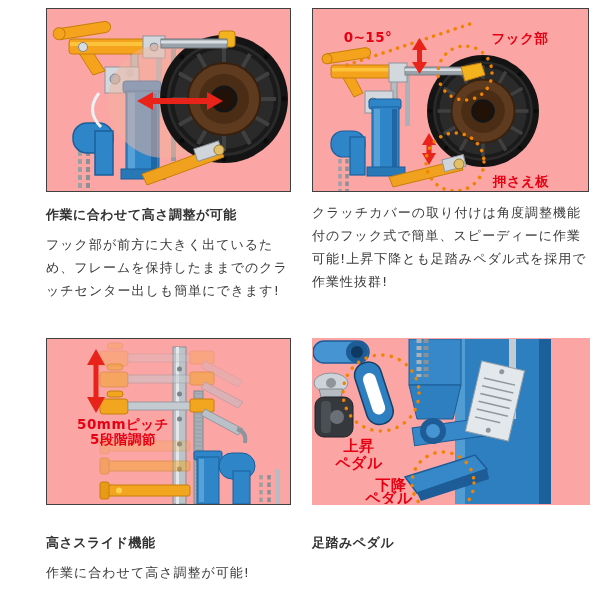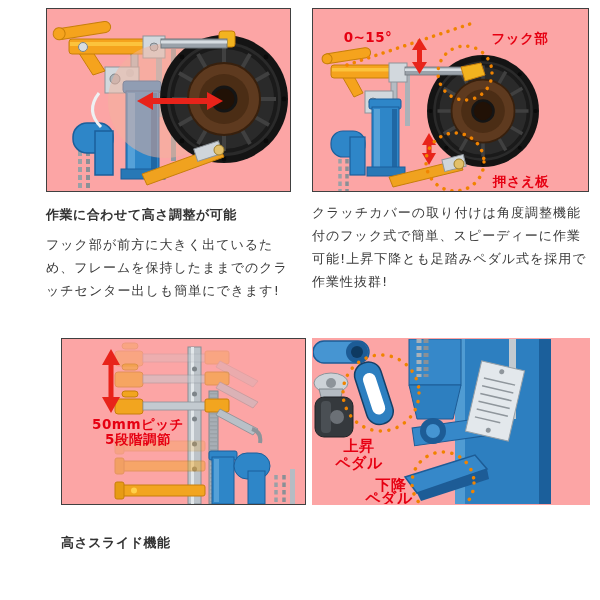--- a/index.html
+++ b/index.html
@@ -199,21 +199,21 @@
           <polygon points="116,124 109,136 123,136"></polygon>
           <polygon points="116,156 109,144 123,144"></polygon>
         </g>
         <circle cx="142" cy="153" r="29" fill="none" stroke="#f08300" stroke-width="3.5" stroke-dasharray="0.1 8" stroke-linecap="round"></circle>
         <text class="anno" x="208" y="177" text-anchor="middle">押さえ板</text>
       </svg>
     </div>
     <p class="body">クラッチカバーの取り付けは角度調整機能付のフック式で簡単、スピーディーに作業可能!上昇下降とも足踏みペダル式を採用で作業性抜群!</p>
   </section>
 
-  <section class="cell cell-bottom" style="left:61px;top:338px;width:245px;">
+  <section class="cell cell-bottom" style="left:46px;top:338px;width:245px;">
     <div class="imgbox" style="height:167px;">
       <svg width="243" height="165" viewBox="0 0 243 165">
 
         <g>
           <rect x="126" y="8" width="13" height="157" fill="#bcc3c9" stroke="#878e94"></rect>
           <rect x="129" y="8" width="3" height="157" fill="#e2e7ea"></rect>
           <circle cx="132.5" cy="30" r="2.5" fill="#7d8489"></circle>
             <circle cx="132.5" cy="55" r="2.5" fill="#7d8489"></circle>
           <circle cx="132.5" cy="80" r="2.5" fill="#7d8489"></circle>
             <circle cx="132.5" cy="105" r="2.5" fill="#7d8489"></circle>
@@ -274,20 +274,21 @@
           <rect x="46.5" y="24" width="5" height="36"></rect>
           <polygon points="49,10 40,26 58,26"></polygon>
           <polygon points="49,74 40,58 58,58"></polygon>
         </g>
 
         <text class="anno" x="76" y="90" text-anchor="middle">50mmピッチ</text>
         <text class="anno" x="76" y="105" text-anchor="middle">5段階調節</text>
       </svg>
     </div>
     <h3 class="title">高さスライド機能</h3>
+    <p class="body">作業に合わせて高さ調整が可能!</p>
   </section>
 
   <section class="cell cell-bottom" style="left:312px;top:338px;width:278px;font-family:Liberation Serif, serif;">
     <div class="imgbox noborder" style="height:167px;">
       <svg width="276" height="165" viewBox="0 0 276 165">
 
         <g>
           <rect x="142" y="0" width="96" height="165" fill="#2d7fc0"></rect>
           <rect x="142" y="0" width="10" height="165" fill="#5fa8dc" opacity=".7"></rect>
           <rect x="226" y="0" width="12" height="165" fill="#1b5f9b"></rect>
@@ -341,15 +342,16 @@
 
         <circle cx="68" cy="54" r="38" fill="none" stroke="#f08300" stroke-width="3.5" stroke-dasharray="0.1 8.5" stroke-linecap="round"></circle>
         <circle cx="130" cy="144" r="31" fill="none" stroke="#f08300" stroke-width="3.5" stroke-dasharray="0.1 8.5" stroke-linecap="round"></circle>
 
         <text class="anno anno-big" x="46" y="112" text-anchor="middle">上昇</text>
         <text class="anno anno-big" x="46" y="129" text-anchor="middle">ペダル</text>
         <text class="anno anno-big" x="78" y="151" text-anchor="middle">下降</text>
         <text class="anno anno-big" x="76" y="164" text-anchor="middle">ペダル</text>
       </svg>
     </div>
+    <h3 class="title">足踏みペダル</h3>
   </section>
 
 </div>
 
 </body></html>

